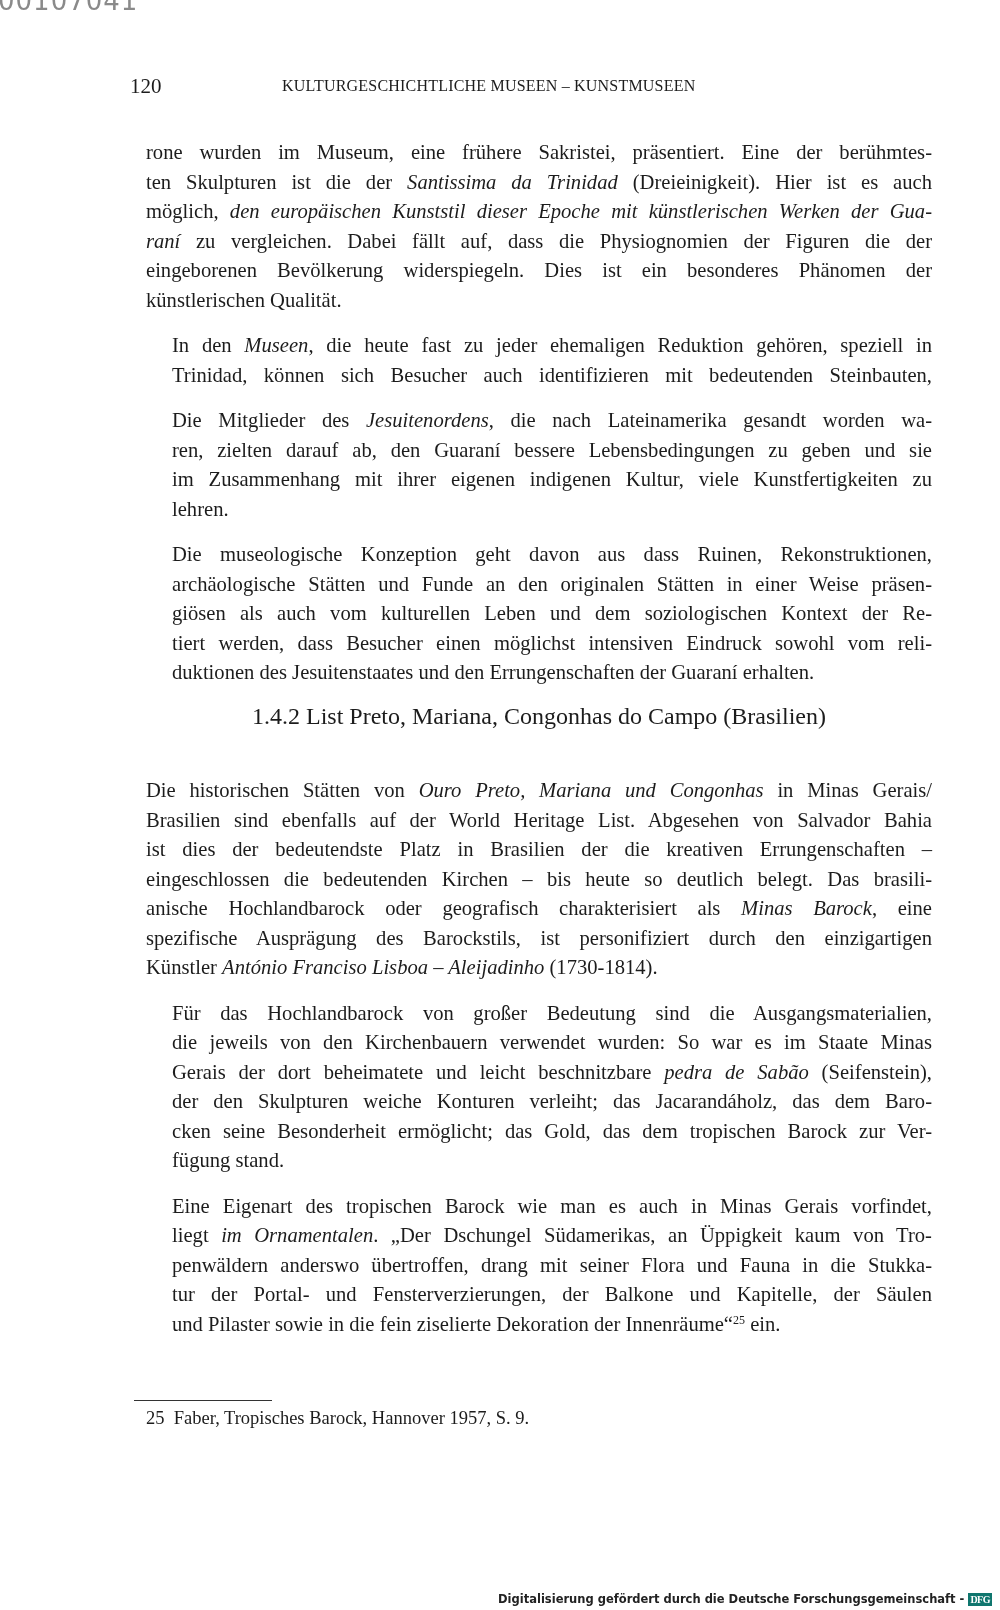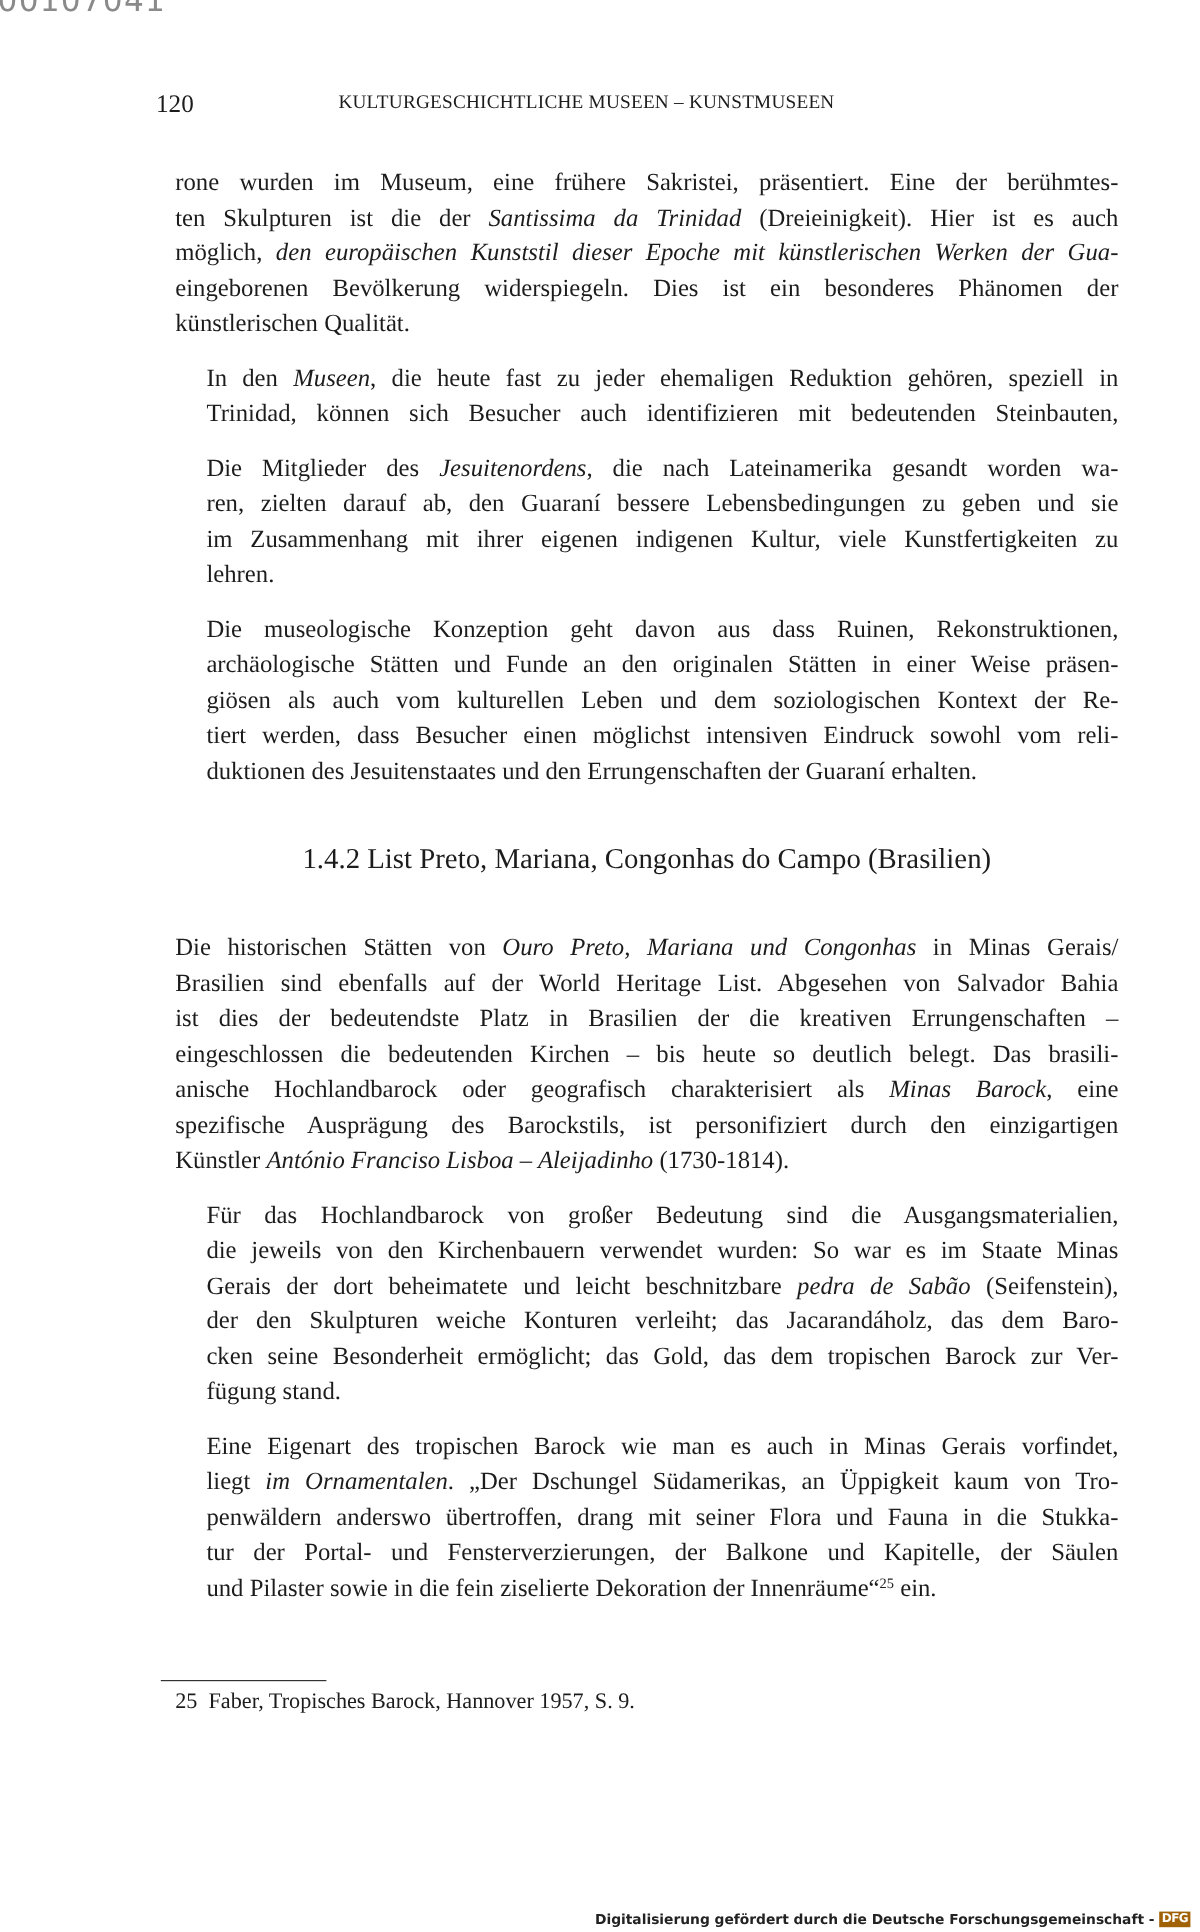--- a/index.html
+++ b/index.html
@@ -45,20 +45,21 @@
 <div class="running-head">
   <span class="page-number">120</span>
   <span class="head-title">KULTURGESCHICHTLICHE MUSEEN – KUNSTMUSEEN</span>
 </div>
 
 <div class="body-block" style="top:122px;">
   <p class="noindent">
       <span class="line">rone wurden im Museum, eine frühere Sakristei, präsentiert. Eine der berühmtes-</span>
       <span class="line">ten Skulpturen ist die der <em>Santissima da Trinidad</em> (Dreieinigkeit). Hier ist es auch</span>
       <span class="line">möglich, <em>den europäischen Kunststil dieser Epoche mit künstlerischen Werken der Gua-</em></span>
+      <span class="line"><em>raní</em> zu vergleichen. Dabei fällt auf, dass die Physiognomien der Figuren die der</span>
       <span class="line">eingeborenen Bevölkerung widerspiegeln. Dies ist ein besonderes Phänomen der</span>
       <span class="line last">künstlerischen Qualität.</span>
     </p>
   <p class="indent">
       <span class="line">In den <em>Museen</em>, die heute fast zu jeder ehemaligen Reduktion gehören, speziell in</span>
       <span class="line">Trinidad, können sich Besucher auch identifizieren mit bedeutenden Steinbauten,</span>
     </p>
   <p class="indent">
       <span class="line">Die Mitglieder des <em>Jesuitenordens</em>, die nach Lateinamerika gesandt worden wa-</span>
       <span class="line">ren, zielten darauf ab, den Guaraní bessere Lebensbedingungen zu geben und sie</span>
@@ -104,14 +105,14 @@
 </div>
 
 <div class="footnote-rule"></div>
 <div class="footnote">
   <span>25</span>&nbsp;
   <span>Faber, Tropisches Barock, Hannover 1957, S. 9.</span>
 </div>
 
 <div class="dfg-credit">
   <span>Digitalisierung gefördert durch die Deutsche Forschungsgemeinschaft -</span>
-  <span class="dfg-logo" style="background: #a16207;">DFG</span>
+  <span class="dfg-logo" style="background: #0f766e; font-family: Liberation Serif, serif;">DFG</span>
 </div>
 
 </body></html>

